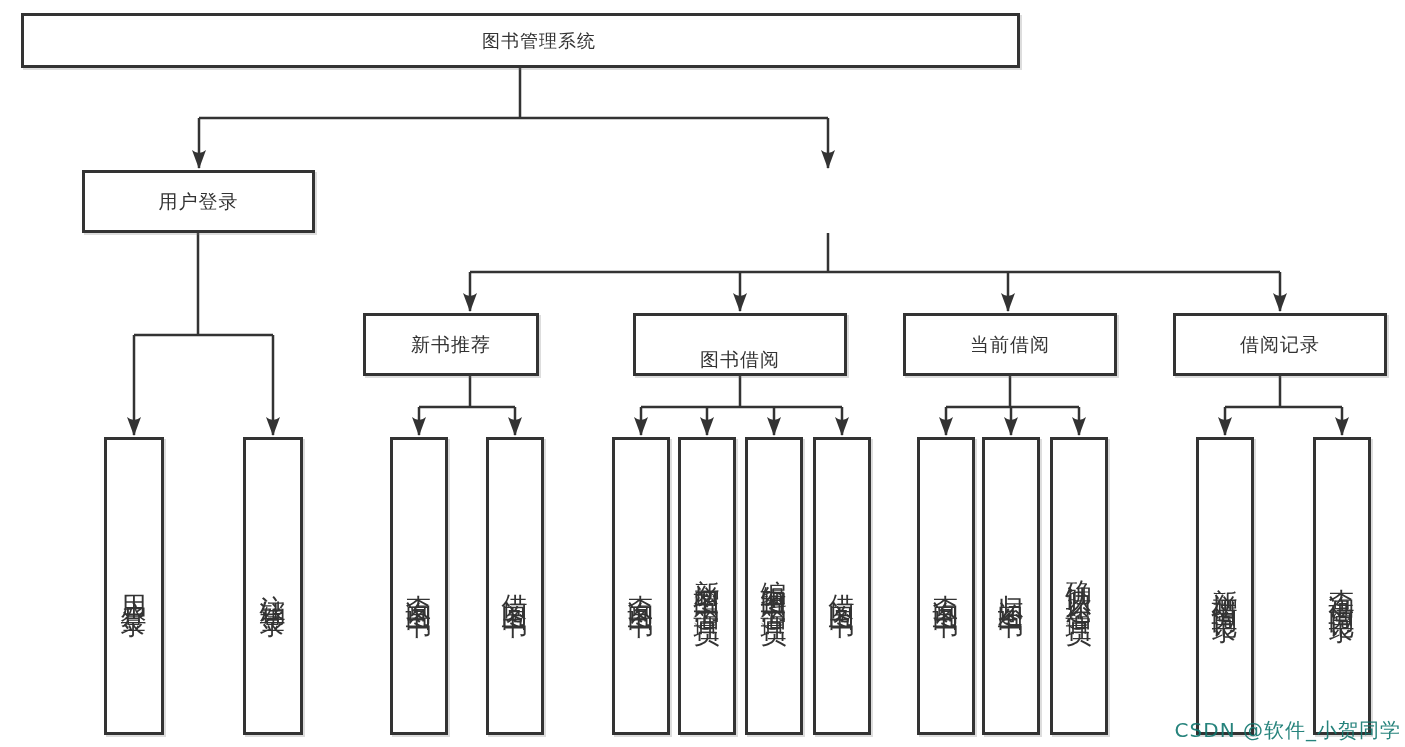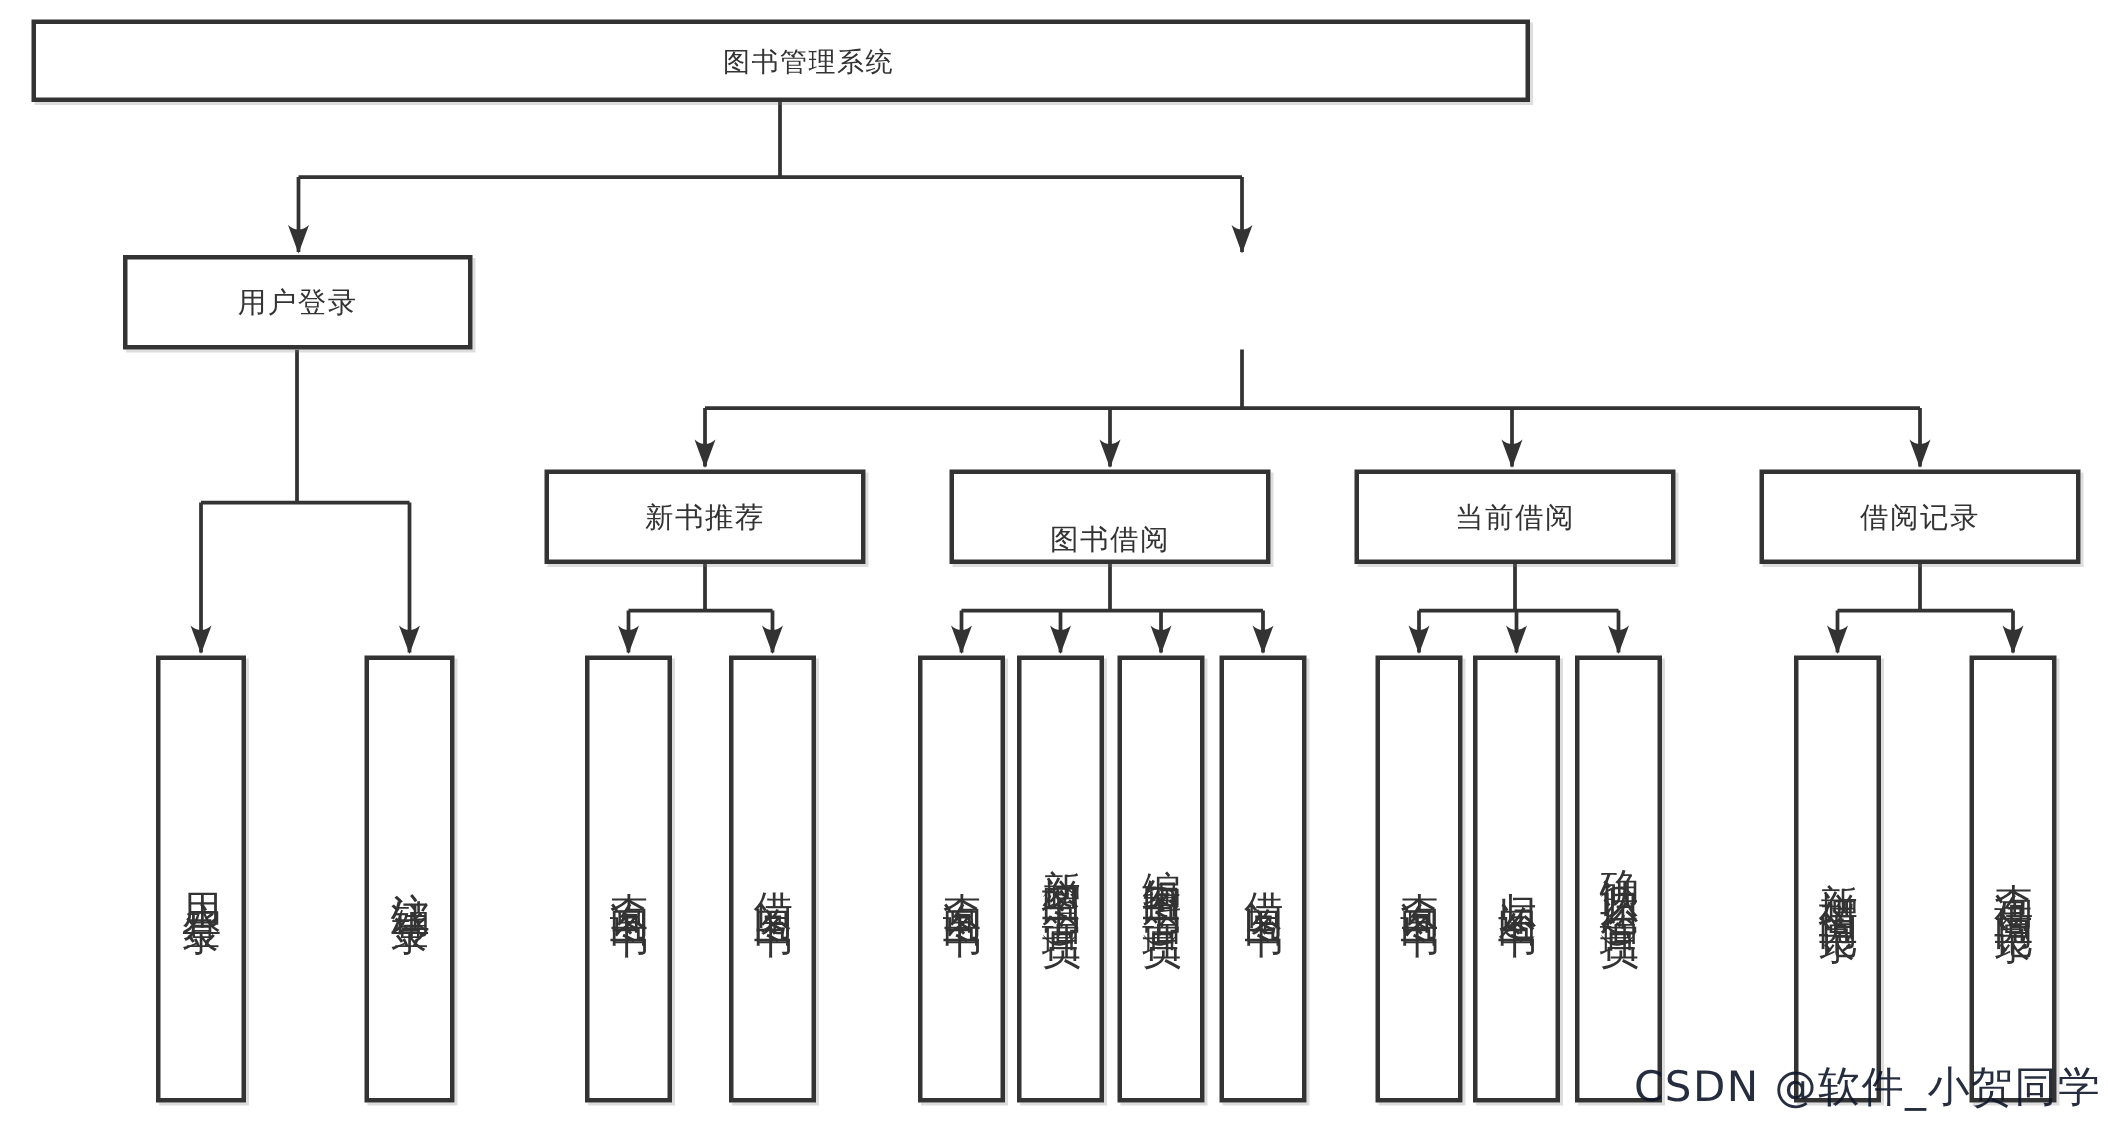--- a/index.html
+++ b/index.html
@@ -47,22 +47,22 @@
     text-orientation: mixed;
     font-size: 26px;
     line-height: 1;
     letter-spacing: 6px;
     white-space: nowrap;
   }
   .watermark {
     position: absolute;
     right: 4px;
     bottom: 3px;
-    font-size: 28px;
-    color: #0f172a;
+    font-size: 20px;
+    color: #0f766e;
     letter-spacing: 1px;
     white-space: nowrap;
     z-index: 5;
     opacity: 0.9;
   }
 </style>
 </head>
 <body>
 
 <div id="canvas">
@@ -111,21 +111,21 @@
   </svg>
 
   <div class="box h root" style="left:21px; top:13px; width:999px; height:55px;">
     <span class="lbl">图书管理系统</span>
   </div>
 
   <div class="box h" style="left:82px; top:170px; width:233px; height:63px;">
     <span class="lbl">用户登录</span>
   </div>
 
-  <div class="box h" style="left:363px; top:313px; width:214px; height:63px;">
+  <div class="box h" style="left:363px; top:313px; width:176px; height:63px;">
     <span class="lbl">新书推荐</span>
   </div>
   <div class="box h" style="left:633px; top:313px; width:214px; height:63px;align-items:flex-end;">
     <span class="lbl">图书借阅</span>
   </div>
   <div class="box h" style="left:1173px; top:313px; width:214px; height:63px;">
     <span class="lbl">借阅记录</span>
   </div>
   <div class="box h" style="left:903px; top:313px; width:214px; height:63px;">
     <span class="lbl">当前借阅</span>

